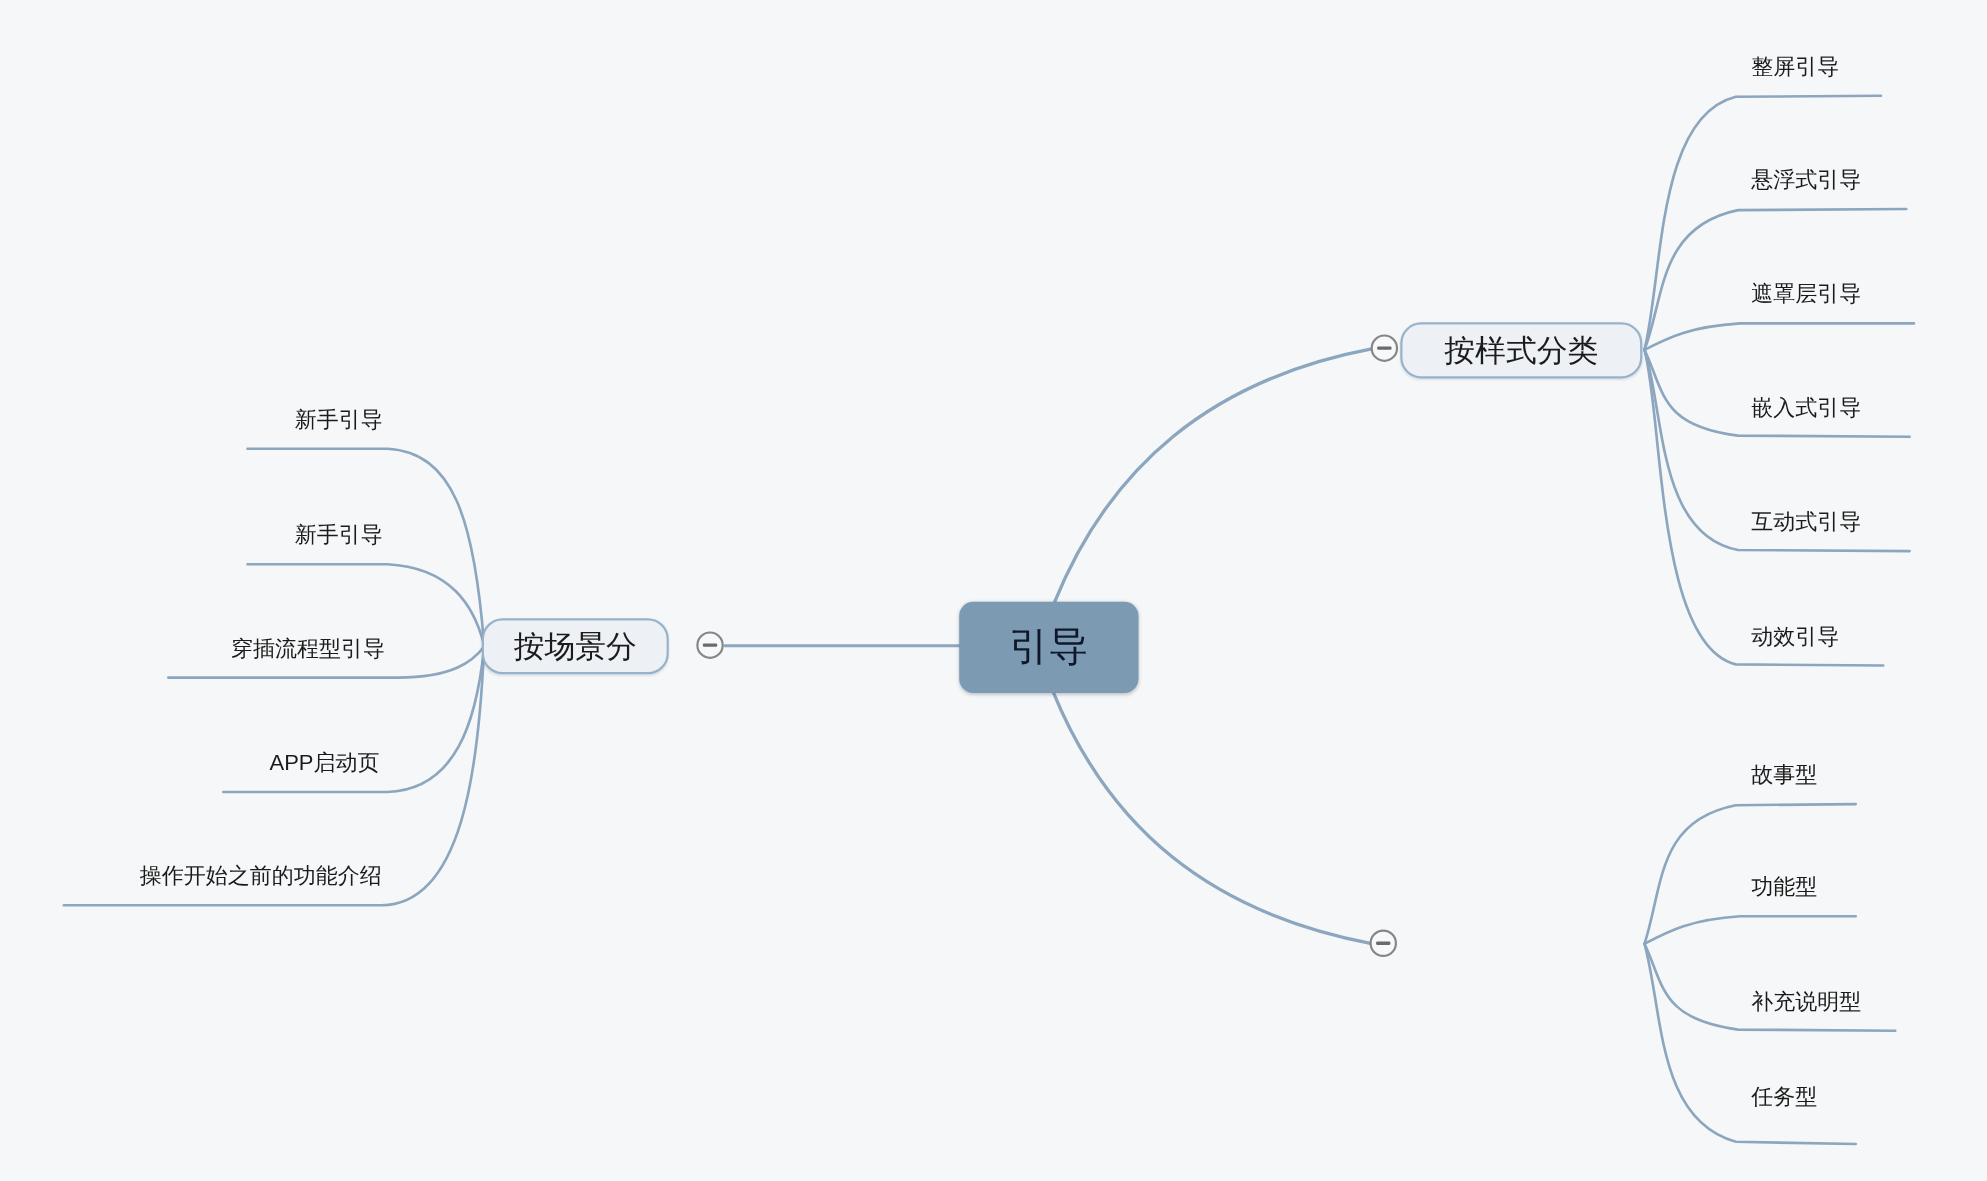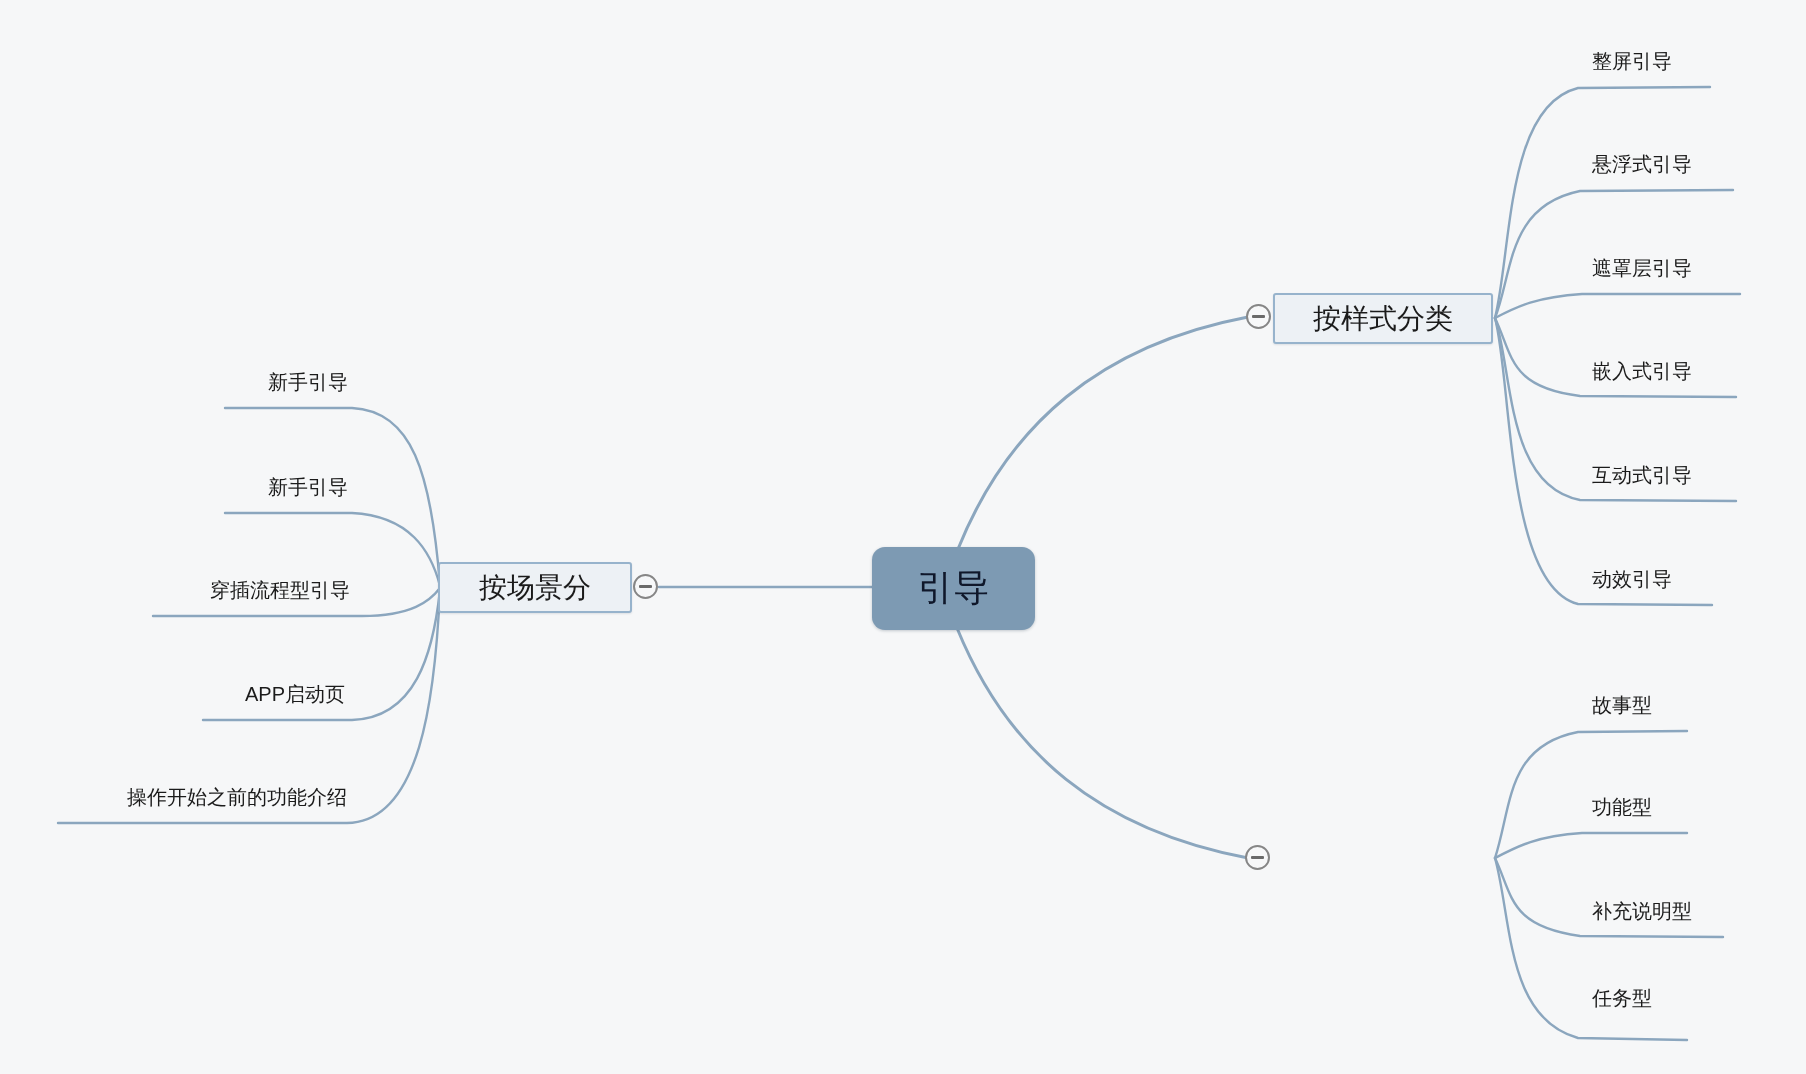--- a/index.html
+++ b/index.html
@@ -13,24 +13,24 @@
   .node{
     position:absolute;z-index:2;display:flex;align-items:center;justify-content:center;
     box-sizing:border-box;white-space:nowrap;
   }
   .root-node{
     left:872px;top:547px;width:163px;height:83px;border-radius:13px;
     background:#7d9ab3;color:#0f172a;font-size:36px;
     box-shadow:0 1px 3px rgba(40,60,80,.25);cursor:default;
   }
   .branch-node{
-    height:51px;border-radius:3px;background:#edf1f5;border:2px solid #97b3cc;
+    height:51px;border-radius:19px;background:#edf1f5;border:2px solid #97b3cc;
     font-size:28px;box-shadow:0 1px 2px rgba(40,60,80,.12);cursor:default;
   }
-  .branch-scene{left:438px;top:562px;width:194px;}
+  .branch-scene{left:438px;top:562px;width:170px;}
   .branch-style{left:1273px;top:293px;width:220px;}
   .branch-type{left:1271px;top:833px;width:222px;}
   .collapse{
     position:absolute;z-index:3;width:25px;height:25px;border-radius:50%;
     border:2.5px solid #868686;background:#f7f8f9;box-sizing:border-box;
     display:flex;align-items:center;justify-content:center;cursor:pointer;
   }
   .collapse .bar{width:13px;height:3px;background:#6a6a6a;border-radius:1px;}
   .leaf{
     position:absolute;z-index:2;height:36px;line-height:36px;

